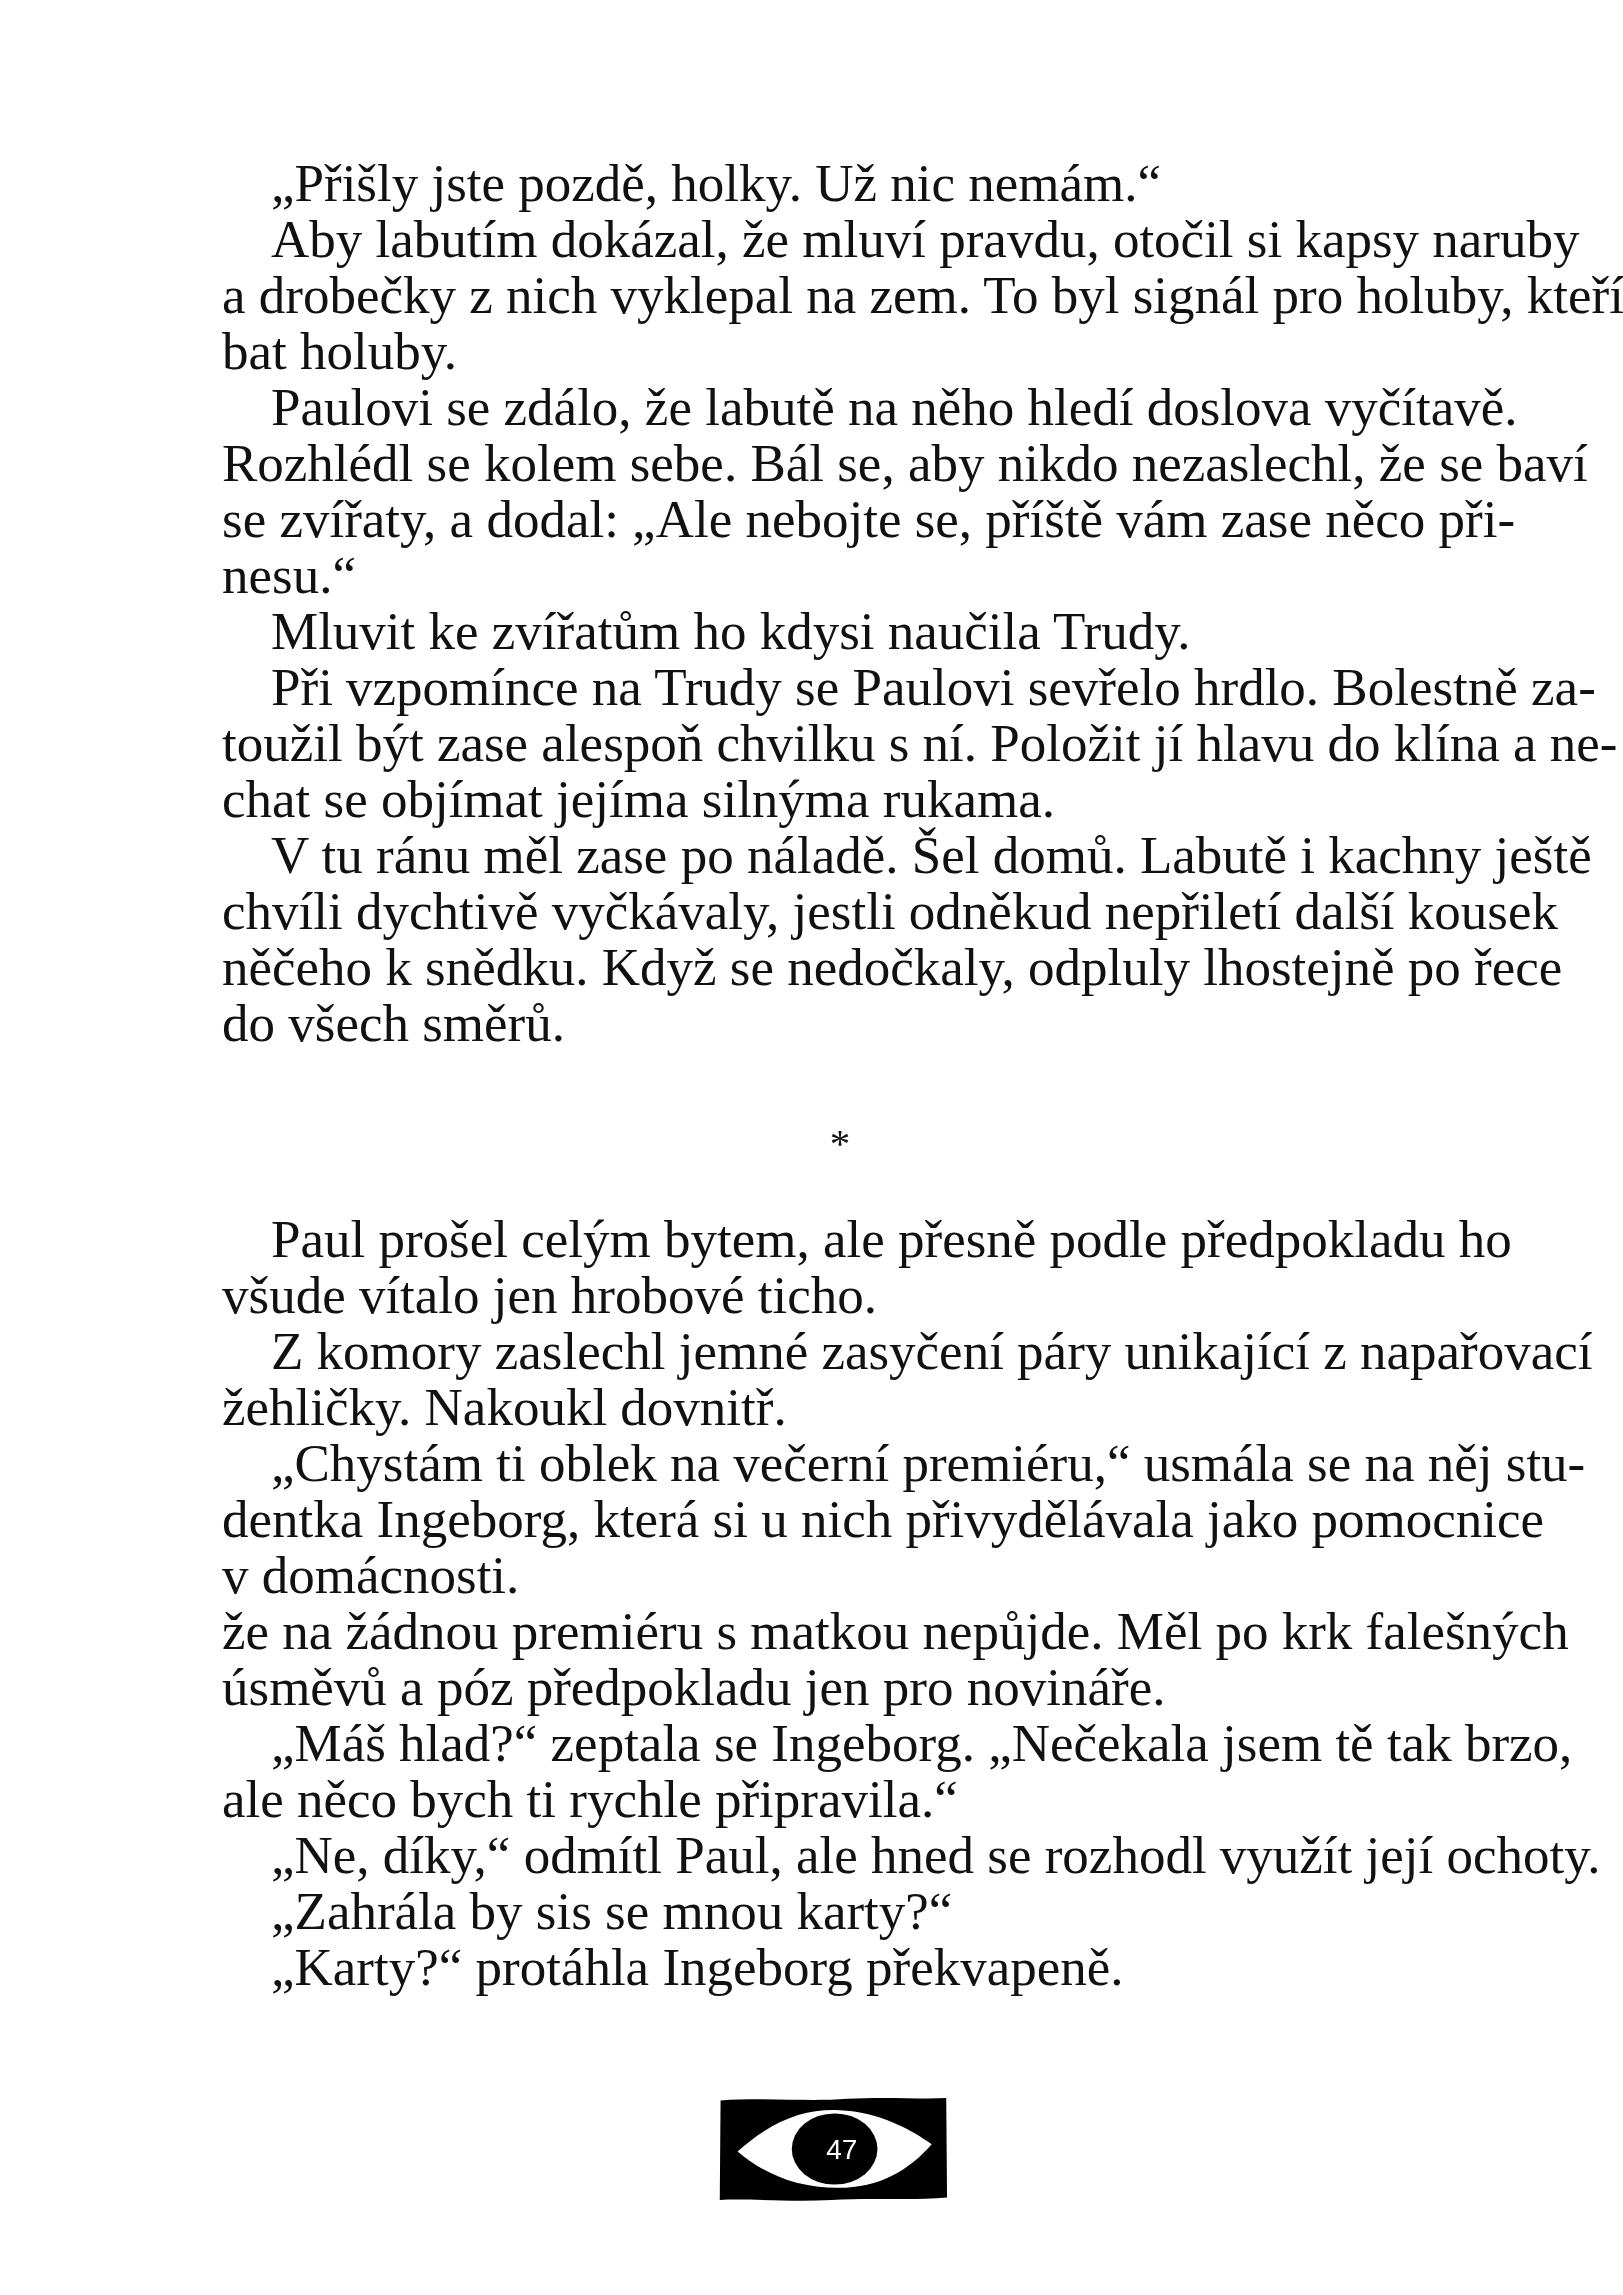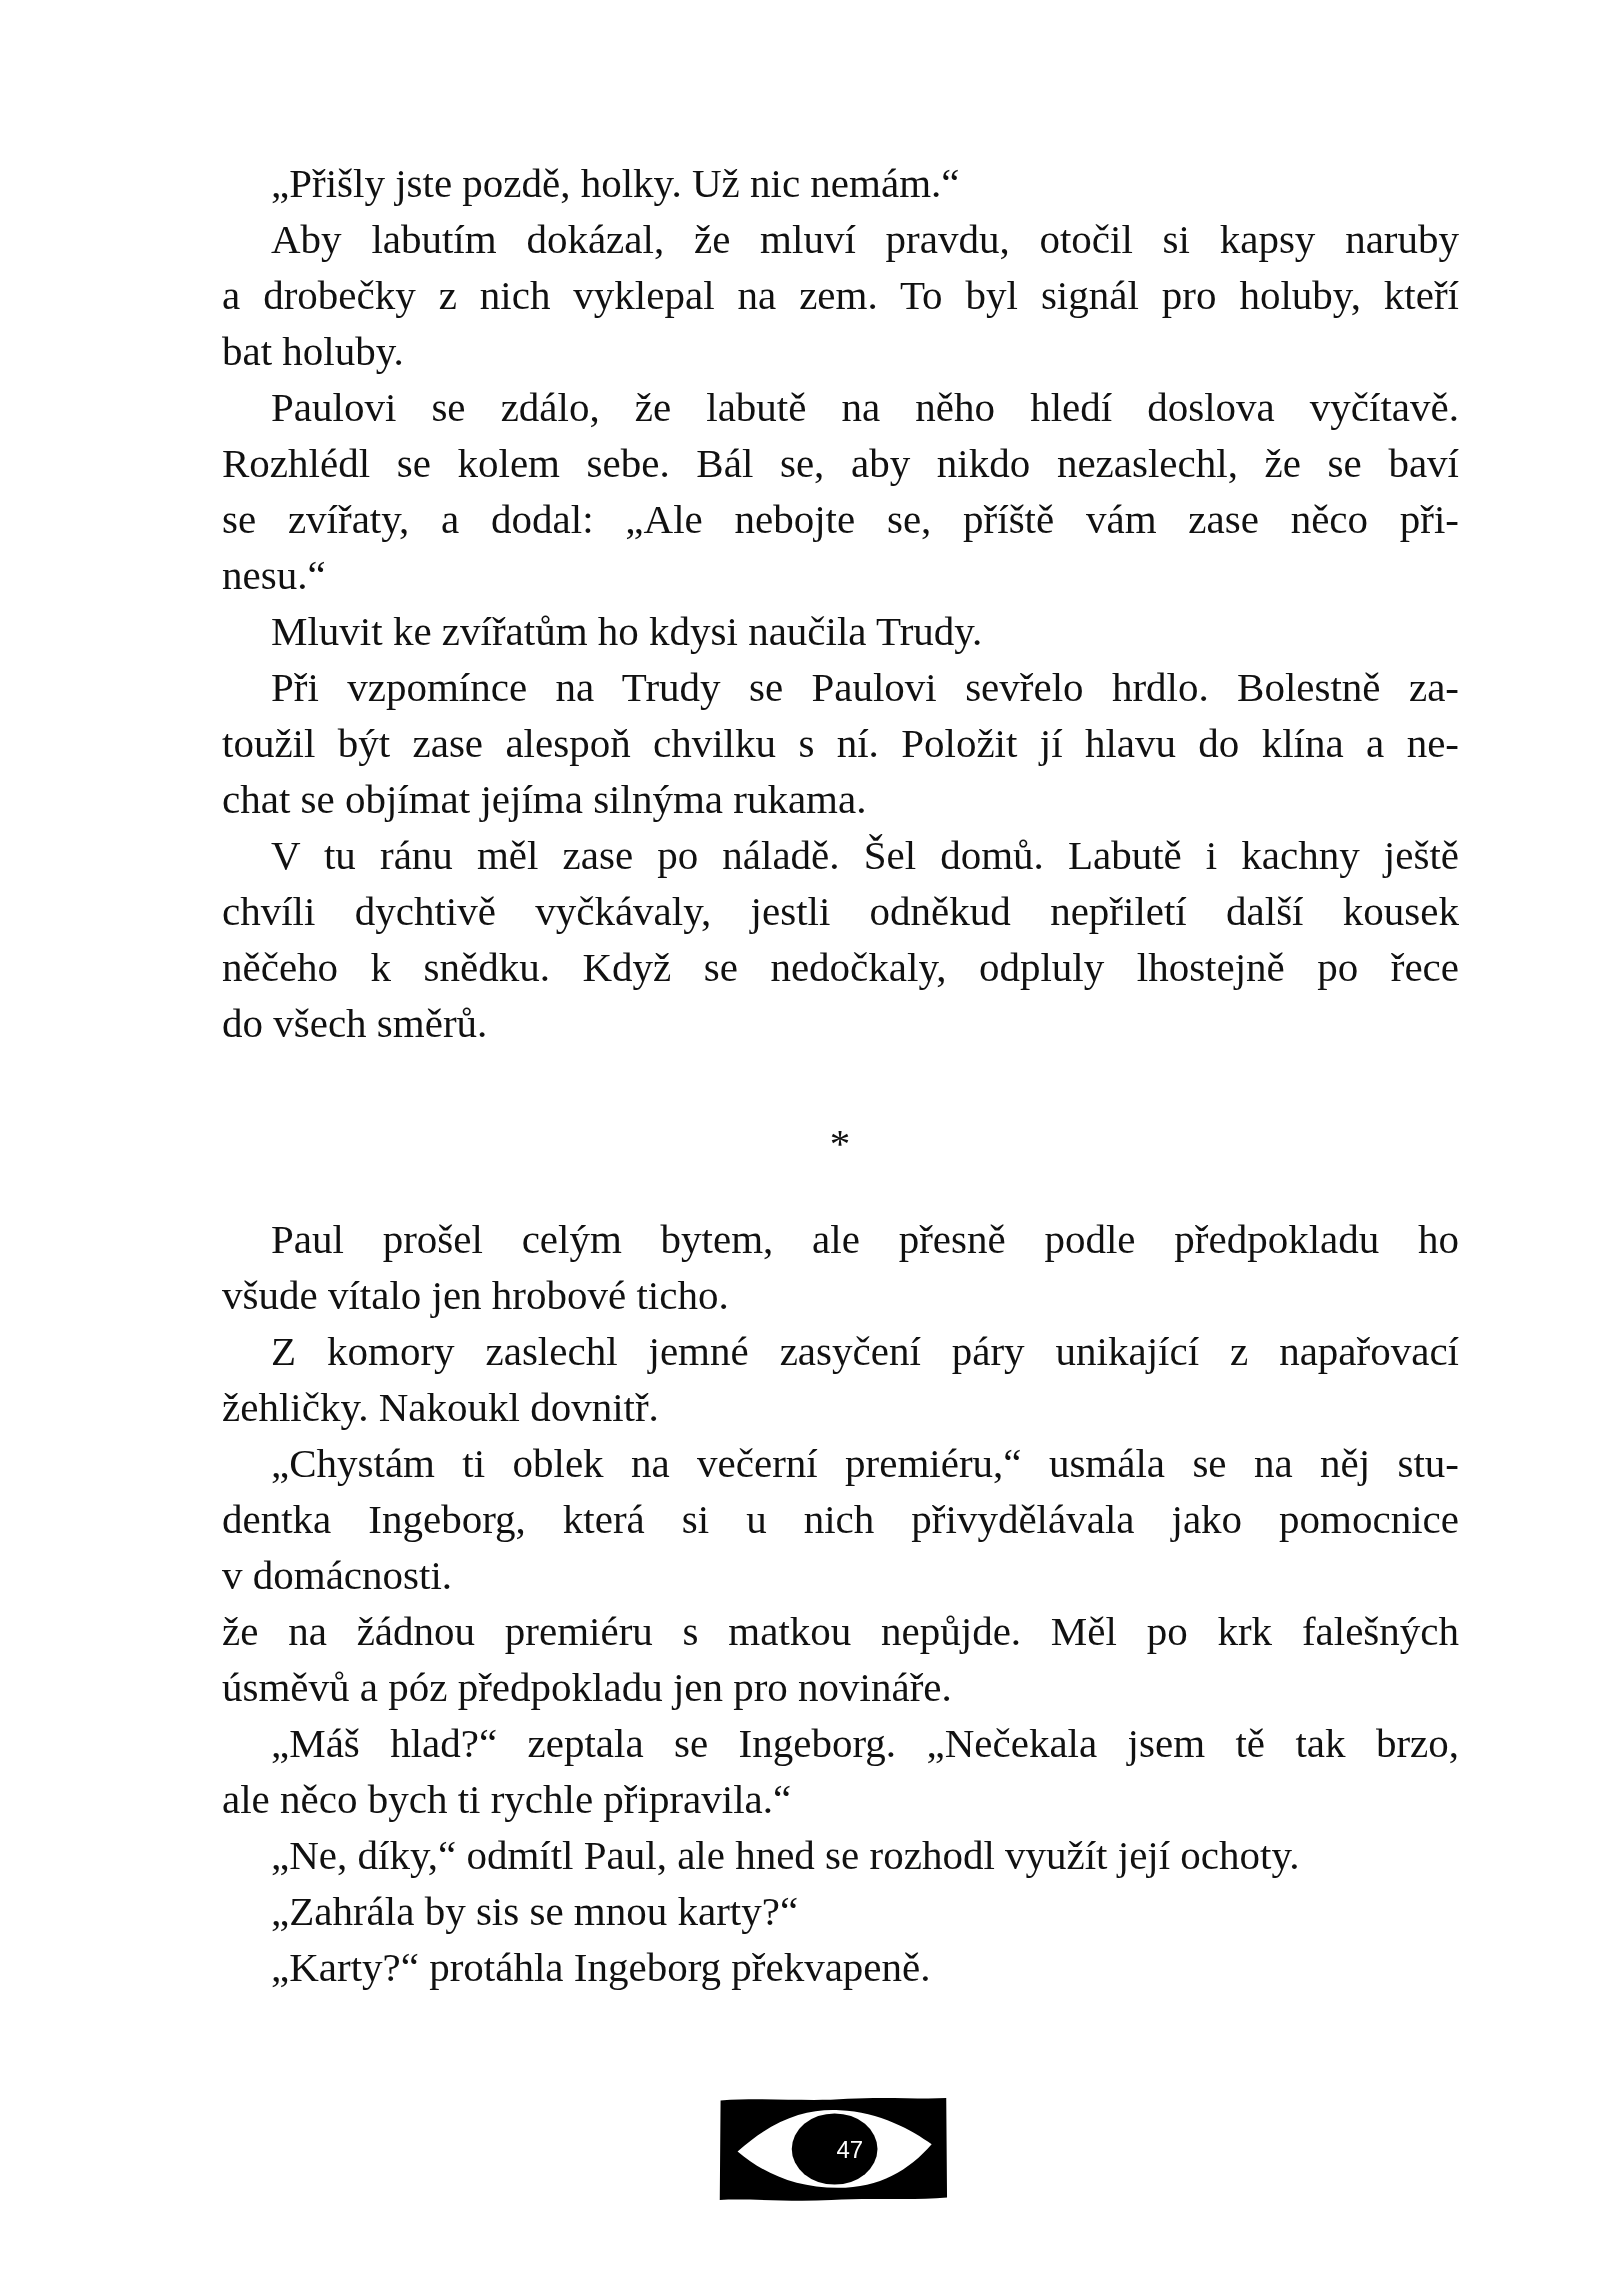--- a/index.html
+++ b/index.html
@@ -25,21 +25,21 @@
     position: absolute;
     left: 222px;
     width: 1237px;
   }
   #section-1 { top: 155px; }
   #section-2 { top: 1211px; }
   .line {
     display: block;
     height: 56px;
     line-height: 56px;
-    font-size: 41px;
+    font-size: 53px;
     white-space: nowrap;
     text-align: justify;
     text-align-last: justify;
   }
   .line.last {
     text-align: left;
     text-align-last: left;
   }
   .line.indent {
     padding-left: 49px;
@@ -59,28 +59,28 @@
   .page-badge {
     position: absolute;
     left: 718px;
     top: 2094px;
     width: 230px;
     height: 110px;
   }
   .page-badge svg { display: block; }
   .page-number {
     position: absolute;
-    left: 16px; top: 0;
+    left: 8px; top: 0;
     width: 230px;
     height: 110px;
     display: flex;
     align-items: center;
     justify-content: center;
     font-family: "Liberation Sans", "DejaVu Sans", sans-serif;
-    font-size: 24px;
+    font-size: 28px;
     color: #ffffff;
     padding-left: 1.6px;
     padding-top: 1.6px;
     box-sizing: border-box;
   }
 </style>
 </head>
 <body>
 
 <div class="page">

